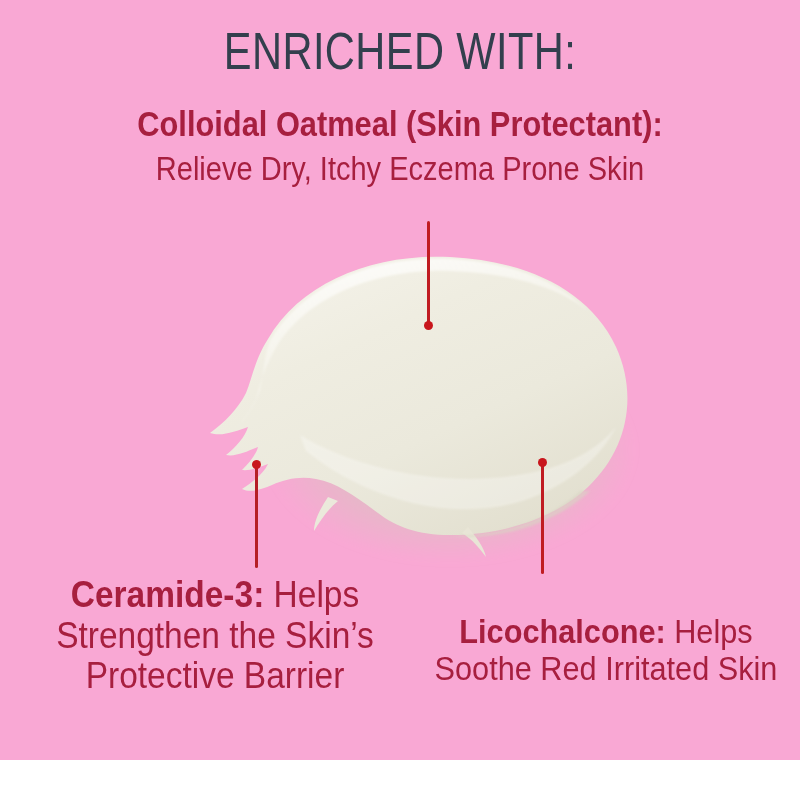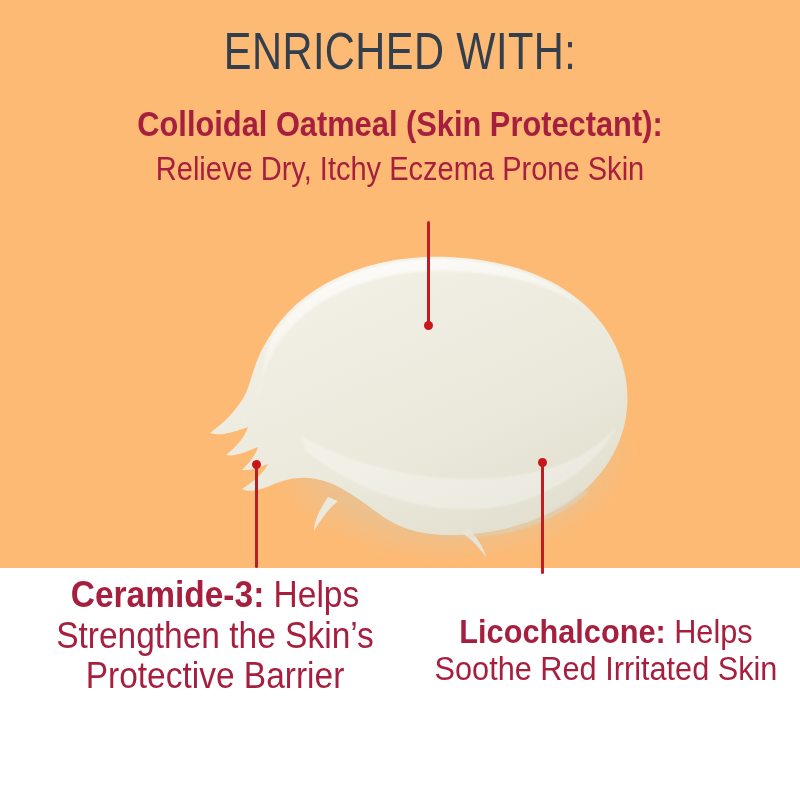--- a/index.html
+++ b/index.html
@@ -9,22 +9,22 @@
   body {
     width: 800px;
     height: 800px;
     background: #ffffff;
     font-family: "Liberation Sans", sans-serif;
     overflow: hidden;
   }
   #infographic {
     position: relative;
     width: 800px;
-    height: 568px;
-    background: #fdba74;
+    height: 760px;
+    background: #f9a8d4;
   }
 
   
   .headline {
     position: absolute;
     left: 0;
     top: 24px;
     width: 800px;
     text-align: center;
     color: #333f4d;

